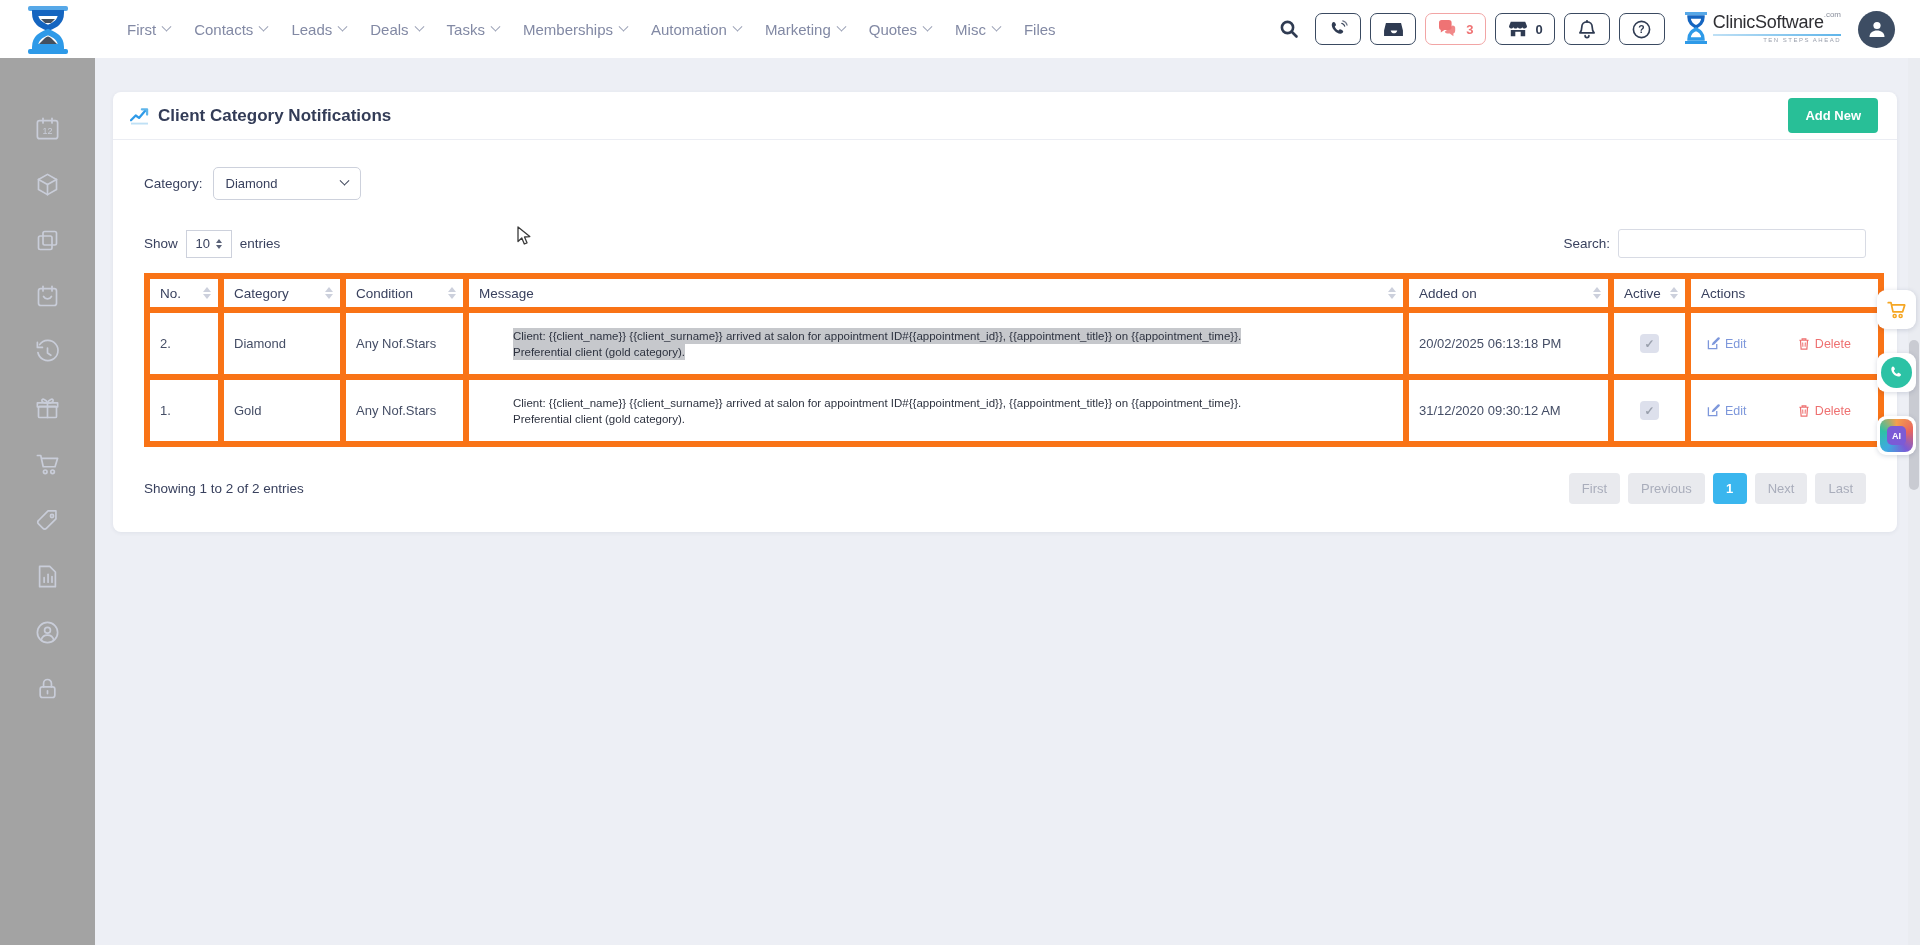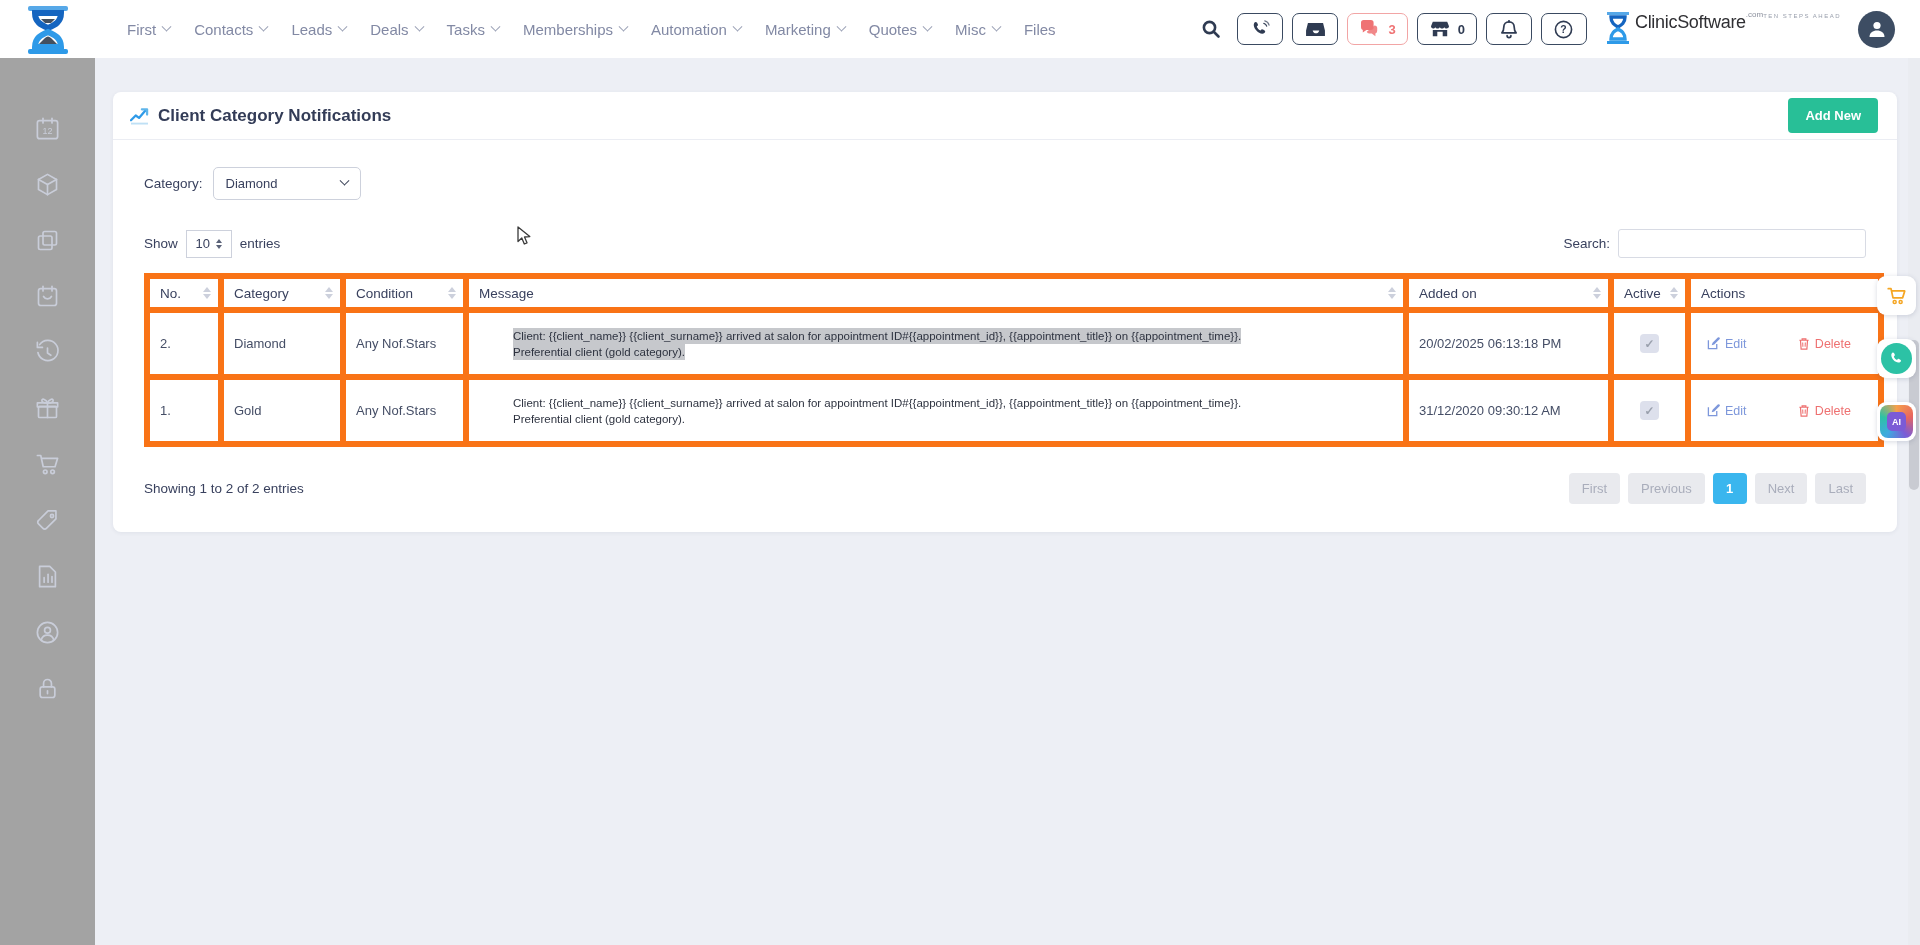--- a/index.html
+++ b/index.html
@@ -12,21 +12,21 @@
   .nav-items { display:flex; align-items:center; margin-left:56px; gap:24px; }
   .nav-item { display:flex; align-items:center; gap:7px; color:#8289a4; font-size:15px; text-decoration:none; cursor:pointer; white-space:nowrap; }
   .chev { width:7px; height:7px; border-right:1.6px solid #9aa0b5; border-bottom:1.6px solid #9aa0b5; transform:rotate(45deg) translate(-2px,-2px); display:inline-block; }
   .nav-right { margin-left:auto; display:flex; align-items:center; gap:9px; }
   .icon-plain { width:22px; height:22px; margin-right:6px; display:flex; align-items:center; justify-content:center; cursor:pointer; }
   .icon-btn { height:32px; min-width:46px; padding:0 11px; border:1.5px solid #394burger; border:1.5px solid #3a4a61; border-radius:7px; display:flex; align-items:center; justify-content:center; gap:7px; background:#fff; cursor:pointer; color:#3a4a61; }
   .icon-btn.red { border-color:#f2a5a5; color:#ef7374; }
   .icon-btn .cnt { font-size:13px; font-weight:bold; }
   .brand { display:flex; align-items:flex-start; gap:5px; margin-left:10px; cursor:pointer; }
   .brand svg { width:24px; height:34px; }
-  .brand-txt { display:flex; }
+  .brand-txt { display:flex; flex-direction:column; }
   .brand-row { display:flex; align-items:flex-start; }
   .brand-name { font-size:18px; color:#2f2f33; letter-spacing:-0.3px; }
   .brand-tld { font-size:8px; color:#8a8f9c; margin-top:-2px; }
   .brand-line { height:2px; background:linear-gradient(90deg,#bfe0f5,#5fb5ea); margin-top:1px; }
   .brand-tag { font-size:6px; letter-spacing:1.5px; color:#9aa0ad; text-align:right; margin-top:1px; }
   .avatar { width:37px; height:37px; border-radius:50%; background:#3d4d63; display:flex; align-items:center; justify-content:center; margin-left:8px; cursor:pointer; }
 
   
   .sidebar { position:absolute; top:58px; left:0; width:95px; height:887px; background:#a3a3a3; display:flex; flex-direction:column; align-items:center; padding-top:42px; z-index:10; }
   .side-icon { width:56px; height:56px; display:flex; align-items:center; justify-content:center; cursor:pointer; }
@@ -74,21 +74,21 @@
 
   
   .table-footer { margin-top:26px; display:flex; align-items:center; justify-content:space-between; }
   .pager { display:flex; align-items:flex-end; gap:8px; }
   .page-btn { background:#e9eaee; color:#a9adbb; font-size:13px; border:none; border-radius:4px; padding:8px 13px; cursor:pointer; font-family:inherit; }
   .page-btn.active { background:#3ab6ee; color:#fff; font-weight:bold; min-width:34px; }
 
   
   .scroll-track { position:absolute; right:0; top:58px; width:12px; height:887px; background:#eaecf1; z-index:30; }
   .scroll-thumb { position:absolute; right:1px; top:282px; width:10px; height:150px; background:#c9cbd2; border-radius:5px; cursor:grab; }
-  .floaters { position:absolute; right:4px; top:276px; display:flex; flex-direction:column; gap:24px; z-index:40; }
+  .floaters { position:absolute; right:4px; top:290px; display:flex; flex-direction:column; gap:24px; z-index:40; }
   .float-btn { width:39px; height:39px; background:#fff; border-radius:9px; box-shadow:0 1px 5px rgba(40,50,90,0.18); display:flex; align-items:center; justify-content:center; cursor:pointer; }
   .phone-bub { width:31px; height:31px; border-radius:50%; background:#2cc2a5; display:flex; align-items:center; justify-content:center; }
   .ai-wrap { width:33px; height:33px; border-radius:8px; background:conic-gradient(#f5a04c,#e8655f,#7b5bd6,#3fa9e0,#2cc2a5,#f5a04c); display:flex; align-items:center; justify-content:center; }
   .ai-core { width:19px; height:19px; background:#7b5bd6; border-radius:5px; color:#fff; font-size:9px; font-weight:bold; display:flex; align-items:center; justify-content:center; }
   .cursor { position:absolute; left:517px; top:226px; z-index:50; pointer-events:none; }
 </style>
 </head>
 <body>
 
 <header class="navbar">

